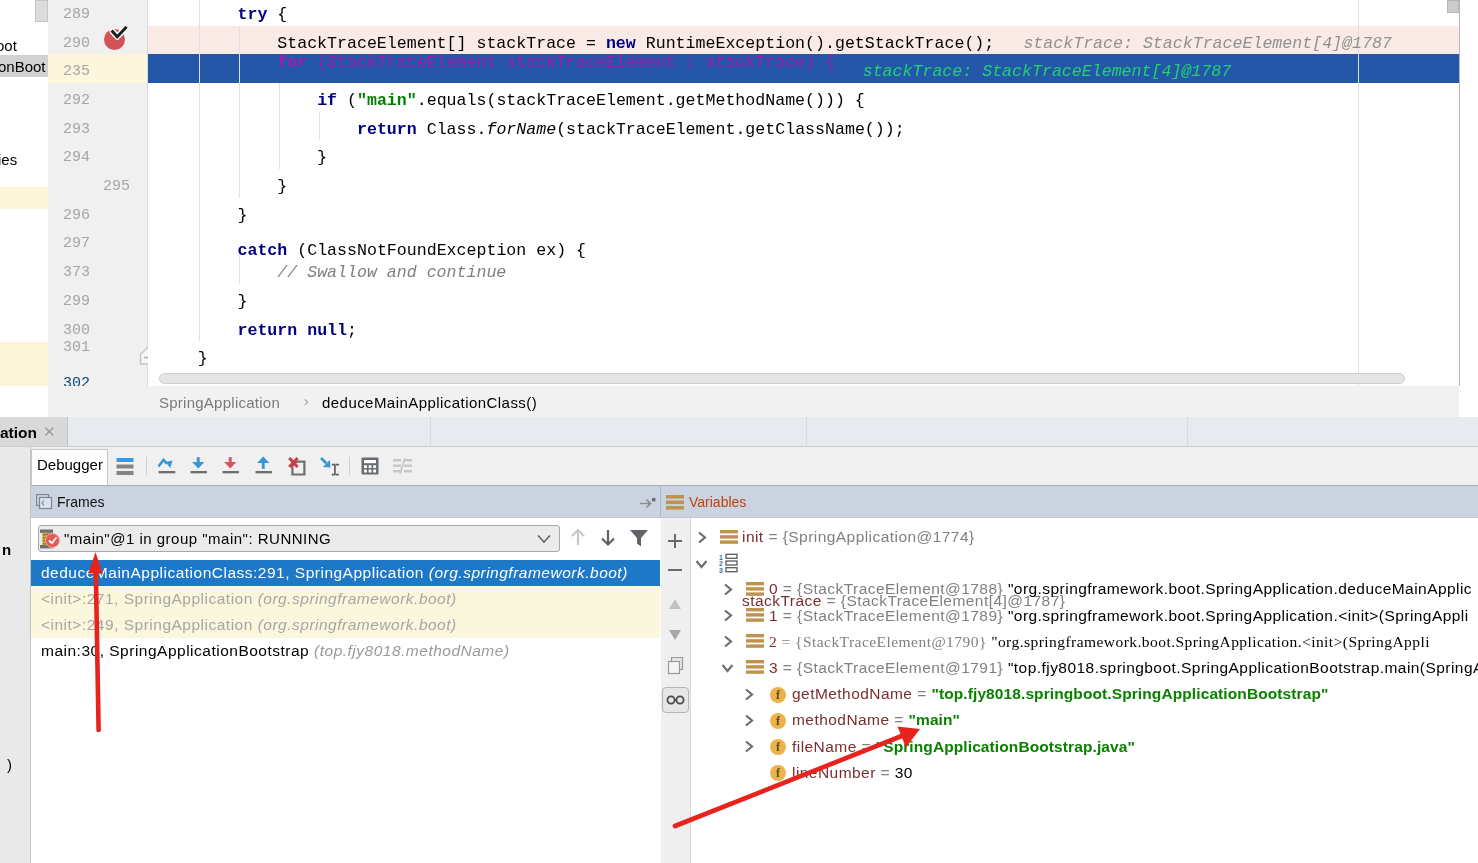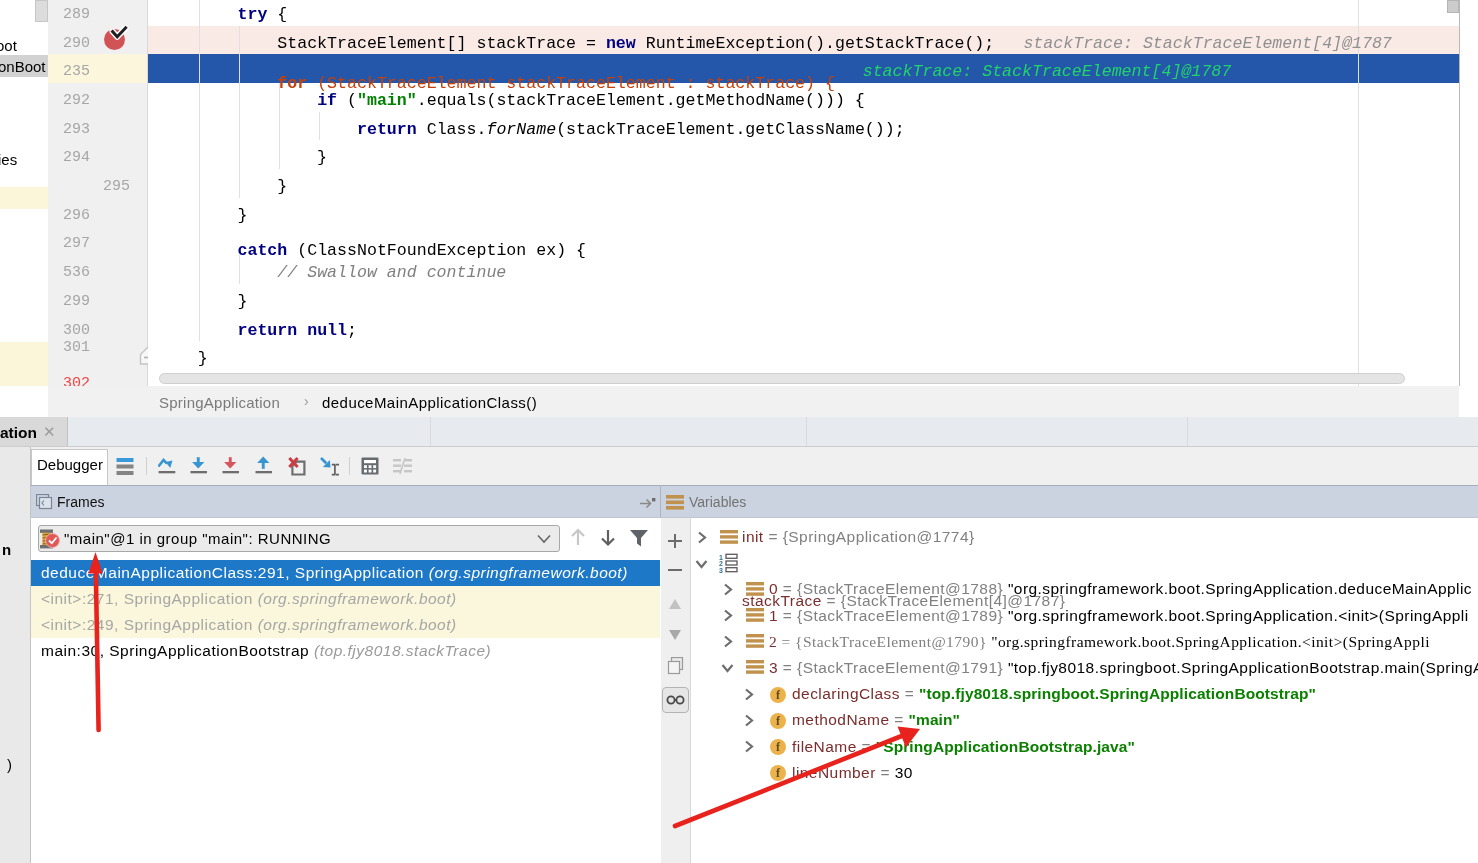--- a/index.html
+++ b/index.html
@@ -32,26 +32,26 @@
 </div>
 <div class="abs mono gut" style="top:-3.2px;">289</div>
 <div class="abs mono gut" style="top:25.5px;">290</div>
 <div class="abs mono gut" style="top:54.2px;">235</div>
 <div class="abs mono gut" style="top:82.9px;">292</div>
 <div class="abs mono gut" style="top:111.6px;">293</div>
 <div class="abs mono gut" style="top:140.3px;">294</div>
 <div class="abs mono gut" style="top:169px;padding-left:40px;">295</div>
 <div class="abs mono gut" style="top:197.7px;">296</div>
 <div class="abs mono gut" style="top:226.4px;">297</div>
-<div class="abs mono gut" style="top:255.1px;">536</div>
+<div class="abs mono gut" style="top:255.1px;">373</div>
 <div class="abs mono gut" style="top:283.8px;">299</div>
 <div class="abs mono gut" style="top:312.5px;">300</div>
 <div class="abs mono gut" style="top:330px;">301</div>
 <div class="abs" style="left:48px;top:369.9px;width:42px;height:16.5px;overflow:hidden;">
-  <div class="mono" style="color:#ef4444;width:42px;text-align:right;line-height:28.7px;font-size:15px;">302</div>
+  <div class="mono" style="color:#0c4a6e;width:42px;text-align:right;line-height:28.7px;font-size:15px;">302</div>
 </div>
 
 <svg class="abs" style="left:102px;top:26px;" width="28" height="26" viewBox="0 0 28 26">
   <circle cx="12.5" cy="13.5" r="10.5" fill="#d25356"></circle>
   <path d="M 10.6 5.6 L 15.2 10.7 L 23.6 1.9" fill="none" stroke="#fff" stroke-width="6" stroke-linecap="round" stroke-linejoin="round"></path>
   <path d="M 10.6 5.6 L 15.2 10.7 L 23.6 1.9" fill="none" stroke="#1f1f1f" stroke-width="3" stroke-linecap="square"></path>
 </svg>
 
 <svg class="abs" style="left:139px;top:346px;" width="18" height="20" viewBox="0 0 18 20">
   <path d="M 1.5 8.5 L 8.5 1.5 L 15.5 8.5 L 15.5 18 L 1.5 18 Z" fill="#f7f7f7" stroke="#c3c3c3" stroke-width="1.4"></path>
@@ -68,21 +68,21 @@
   <div class="abs" style="left:91.3px;top:255.1px;width:1px;height:28.7px;background:#e0e0e0;"></div>
   <div class="abs" style="left:131.3px;top:82.9px;width:1px;height:86.1px;background:#e0e0e0;"></div>
   <div class="abs" style="left:171.3px;top:111.6px;width:1px;height:28.7px;background:#e0e0e0;"></div>
 
   <div class="abs" style="left:1210.5px;top:0;width:1px;height:386.4px;background:#e0e0e0;"></div>
 </div>
 
 <div class="abs mono code" style="top:-3.2px;">        <span class="kw">try</span> {</div>
 <div class="abs mono code" style="top:25.5px;">            StackTraceElement[] stackTrace = <span class="kw">new</span> RuntimeException().getStackTrace();</div>
 <div class="abs mono code" style="top:25.5px;left:1023.4px;color:#909090;font-style:italic;">stackTrace: StackTraceElement[4]@1787</div>
-<div class="abs mono code" style="top:66px;color:#c2410c;">            <span style="font-weight:bold;">for</span> (StackTraceElement stackTraceElement : stackTrace) {</div>
+<div class="abs mono code" style="top:45px;color:#a21caf;">            <span style="font-weight:bold;">for</span> (StackTraceElement stackTraceElement : stackTrace) {</div>
 <div class="abs mono code" style="top:54.2px;left:862.7px;color:#20d46a;font-style:italic;">stackTrace: StackTraceElement[4]@1787</div>
 <div class="abs mono code" style="top:82.9px;">                <span class="kw">if</span> (<span class="str">"main"</span>.equals(stackTraceElement.getMethodName())) {</div>
 <div class="abs mono code" style="top:111.6px;">                    <span class="kw">return</span> Class.<span style="font-style:italic;">forName</span>(stackTraceElement.getClassName());</div>
 <div class="abs mono code" style="top:140.3px;">                }</div>
 <div class="abs mono code" style="top:169px;">            }</div>
 <div class="abs mono code" style="top:197.7px;">        }</div>
 <div class="abs mono code" style="top:233px;">        <span class="kw">catch</span> (ClassNotFoundException ex) {</div>
 <div class="abs mono code" style="top:255.1px;">            <span class="cmt">// Swallow and continue</span></div>
 <div class="abs mono code" style="top:283.8px;">        }</div>
 <div class="abs mono code" style="top:312.5px;">        <span class="kw">return</span> <span class="kw">null</span>;</div>
@@ -194,21 +194,21 @@
 <svg class="abs" style="left:640px;top:497px;" width="16" height="13" viewBox="0 0 16 13">
   <path d="M 0 6.5 L 10 6.5 M 6.5 2.5 L 10.5 6.5 L 6.5 10.5" stroke="#8a8a8a" stroke-width="1.6" fill="none"></path>
   <rect x="12" y="1" width="3.4" height="3.4" fill="#6e6e6e"></rect>
 </svg>
 
 <svg class="abs" style="left:666px;top:495px;" width="18" height="15" viewBox="0 0 18 15">
   <rect x="0" y="0" width="18" height="3.6" fill="#c1924e"></rect>
   <rect x="0" y="5.5" width="18" height="3.6" fill="#c1924e"></rect>
   <rect x="0" y="11" width="18" height="3.6" fill="#c1924e"></rect>
 </svg>
-<div class="abs" style="left:689px;top:494px;font-size:14px;color:#737373;">Variables</div>
+<div class="abs" style="left:689px;top:494px;font-size:14px;color:#c2410c;">Variables</div>
 
 <div class="abs" style="left:31px;top:518.4px;width:629px;height:344.6px;background:#fff;"></div>
 
 <div class="abs" style="left:38px;top:524.5px;width:522px;height:27px;background:#ebebeb;border:1px solid #a8a8a8;border-radius:3px;box-sizing:border-box;"></div>
 
 <svg class="abs" style="left:39px;top:529px;" width="22" height="20" viewBox="0 0 22 20">
   <rect x="1" y="0.5" width="13" height="3.4" fill="#6e6e6e"></rect>
   <rect x="1" y="16" width="13" height="3.4" fill="#6e6e6e"></rect>
   <rect x="3.5" y="3.8" width="8" height="12.3" fill="#d9a437"></rect>
   <g stroke="#8a6416" stroke-width="1">
@@ -236,21 +236,21 @@
 <svg class="abs" style="left:629px;top:529px;" width="20" height="19" viewBox="0 0 20 19">
   <path d="M 1 1 L 19 1 L 12 9 L 12 17.5 L 8 14.5 L 8 9 Z" fill="#5f6368"></path>
 </svg>
 
 <div class="abs" style="left:31px;top:559.8px;width:629px;height:25.9px;background:#1d78c8;"></div>
 <div class="abs ui" style="left:41px;top:564px;color:#fff;font-size:15.5px;letter-spacing:0.5px;">deduceMainApplicationClass:291, SpringApplication <i>(org.springframework.boot)</i></div>
 <div class="abs" style="left:31px;top:585.7px;width:629px;height:26px;background:#fbf7dc;"></div>
 <div class="abs ui" style="left:41px;top:590px;color:#a6a6a6;font-size:15.5px;letter-spacing:0.5px;">&lt;init&gt;:271, SpringApplication <i>(org.springframework.boot)</i></div>
 <div class="abs" style="left:31px;top:611.7px;width:629px;height:26px;background:#fbf7dc;"></div>
 <div class="abs ui" style="left:41px;top:616px;color:#a6a6a6;font-size:15.5px;letter-spacing:0.5px;">&lt;init&gt;:249, SpringApplication <i>(org.springframework.boot)</i></div>
-<div class="abs ui" style="left:41px;top:642px;color:#000;font-size:15.5px;letter-spacing:0.5px;">main:30, SpringApplicationBootstrap <i style="color:#9a9a9a;">(top.fjy8018.stackTrace)</i></div>
+<div class="abs ui" style="left:41px;top:642px;color:#000;font-size:15.5px;letter-spacing:0.5px;">main:30, SpringApplicationBootstrap <i style="color:#9a9a9a;">(top.fjy8018.methodName)</i></div>
 
 <div class="abs" style="left:661px;top:518.4px;width:30px;height:344.6px;background:#efefef;border-right:1px solid #d9d9d9;box-sizing:border-box;"></div>
 <svg class="abs" style="left:667px;top:533px;" width="16" height="16" viewBox="0 0 16 16">
   <path d="M 8 1 L 8 15 M 1 8 L 15 8" stroke="#6b6b6b" stroke-width="2"></path>
 </svg>
 <svg class="abs" style="left:667px;top:562px;" width="16" height="16" viewBox="0 0 16 16">
   <path d="M 1 8 L 15 8" stroke="#6b6b6b" stroke-width="2"></path>
 </svg>
 <svg class="abs" style="left:668px;top:598px;" width="14" height="12" viewBox="0 0 14 12">
   <path d="M 7 1 L 13 11 L 1 11 Z" fill="#c2c2c2"></path>
@@ -344,21 +344,21 @@
 <div class="abs" style="left:770px;top:712.7px;width:16px;height:16px;border-radius:8px;background:#ecb24c;color:#5d4a1f;font-size:12px;font-weight:bold;text-align:center;line-height:16px;font-family:'Liberation Serif',serif;">f</div>
 <div class="abs" style="left:770px;top:738.9px;width:16px;height:16px;border-radius:8px;background:#ecb24c;color:#5d4a1f;font-size:12px;font-weight:bold;text-align:center;line-height:16px;font-family:'Liberation Serif',serif;">f</div>
 <div class="abs" style="left:770px;top:765.1px;width:16px;height:16px;border-radius:8px;background:#ecb24c;color:#5d4a1f;font-size:12px;font-weight:bold;text-align:center;line-height:16px;font-family:'Liberation Serif',serif;">f</div>
 
 <div class="trow" style="left:742px;top:524px;"><span class="vn">init</span><span class="gy"> = {SpringApplication@1774}</span></div>
 <div class="trow" style="left:742px;top:550.2px;margin-top:38px;"><span class="vn">stackTrace</span><span class="gy"> = {StackTraceElement[4]@1787}</span></div>
 <div class="trow" style="left:769px;top:576.4px;"><span class="vn">0</span><span class="gy"> = {StackTraceElement@1788} </span><span style="color:#000;">"org.springframework.boot.SpringApplication.deduceMainApplic</span></div>
 <div class="trow" style="left:769px;top:602.6px;"><span class="vn">1</span><span class="gy"> = {StackTraceElement@1789} </span><span style="color:#000;">"org.springframework.boot.SpringApplication.&lt;init&gt;(SpringAppli</span></div>
 <div class="trow" style="left:769px;top:628.8px;font-family:Liberation Serif, serif;"><span class="vn">2</span><span class="gy"> = {StackTraceElement@1790} </span><span style="color:#000;">"org.springframework.boot.SpringApplication.&lt;init&gt;(SpringAppli</span></div>
 <div class="trow" style="left:769px;top:655px;"><span class="vn">3</span><span class="gy"> = {StackTraceElement@1791} </span><span style="color:#000;">"top.fjy8018.springboot.SpringApplicationBootstrap.main(SpringA</span></div>
-<div class="trow" style="left:792px;top:681.2px;"><span class="vn">declaringClass</span><span class="gy"> = </span><span class="gv">"top.fjy8018.springboot.SpringApplicationBootstrap"</span></div>
+<div class="trow" style="left:792px;top:681.2px;"><span class="vn">getMethodName</span><span class="gy"> = </span><span class="gv">"top.fjy8018.springboot.SpringApplicationBootstrap"</span></div>
 <div class="trow" style="left:792px;top:707.4px;"><span class="vn">methodName</span><span class="gy"> = </span><span class="gv">"main"</span></div>
 <div class="trow" style="left:792px;top:733.6px;"><span class="vn">fileName</span><span class="gy"> = </span><span class="gv">"SpringApplicationBootstrap.java"</span></div>
 <div class="trow" style="left:792px;top:759.8px;"><span class="vn">lineNumber</span><span class="gy"> = </span><span style="color:#000;">30</span></div>
 
 <svg class="abs" style="left:80px;top:545px;" width="30" height="195" viewBox="0 0 30 195">
   <line x1="18.6" y1="185" x2="15.8" y2="24" stroke="#e8231d" stroke-width="4.6" stroke-linecap="round"></line>
   <path d="M 15.5 7 L 8.4 28.5 L 22.6 28.5 Z" fill="#e8231d"></path>
 </svg>
 <svg class="abs" style="left:668px;top:720px;" width="260" height="115" viewBox="0 0 260 115">
   <line x1="7" y1="106" x2="240" y2="13.5" stroke="#e8231d" stroke-width="4.6" stroke-linecap="round"></line>

